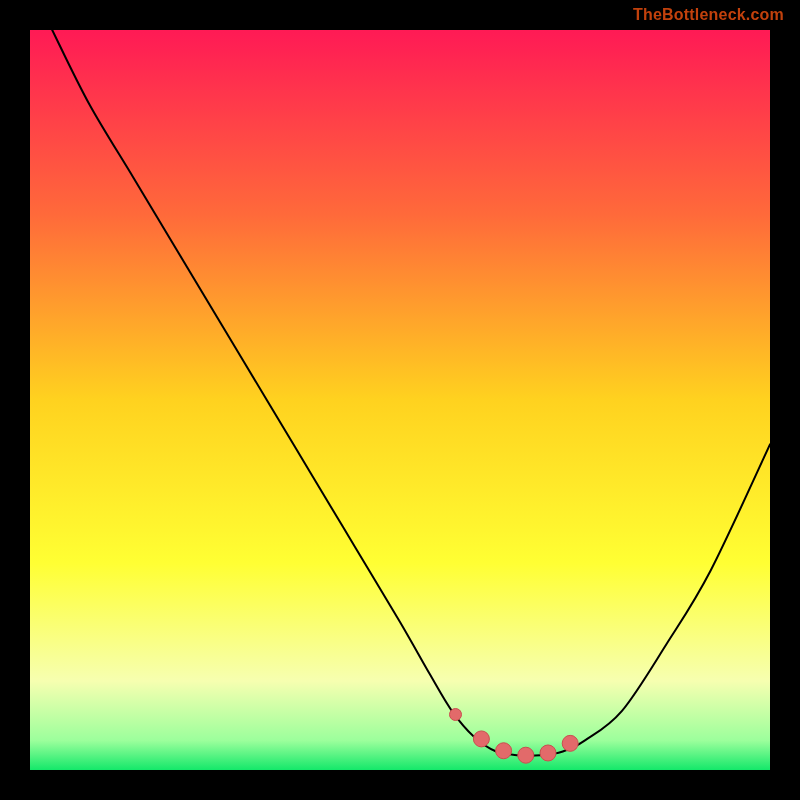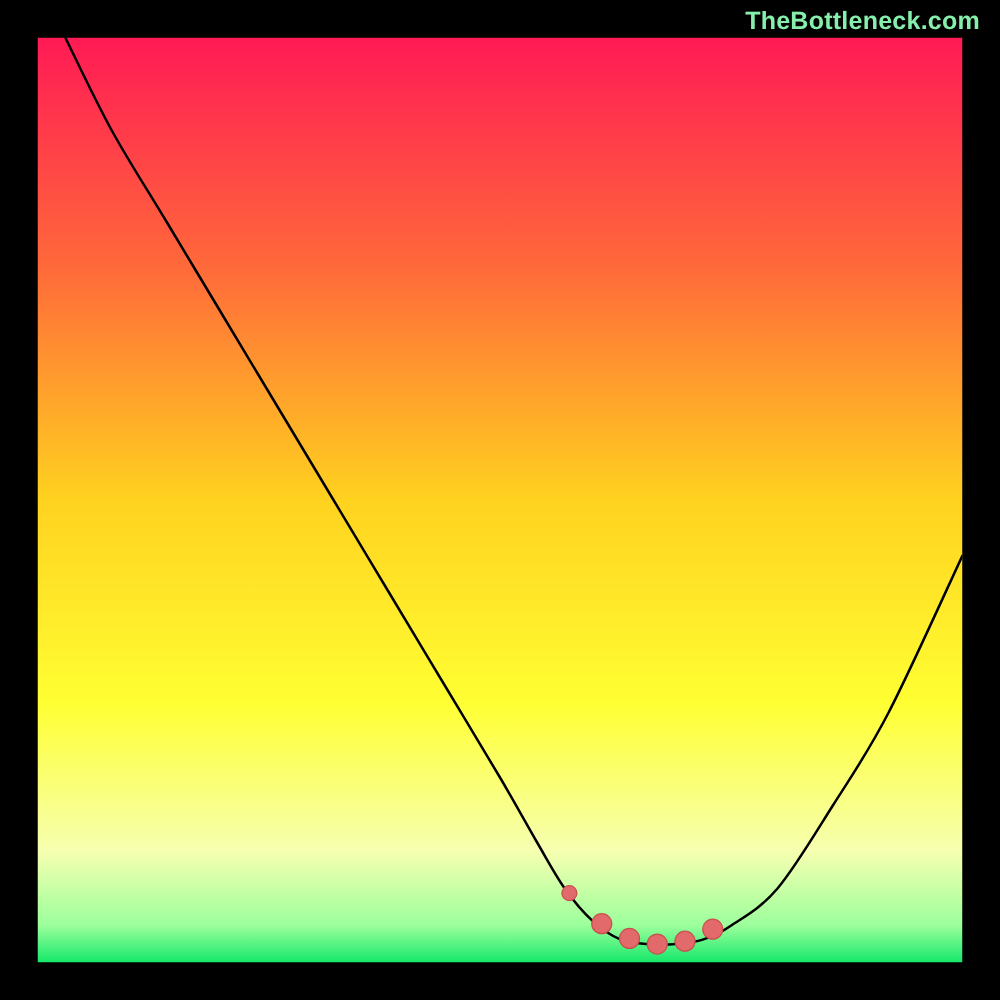--- a/index.html
+++ b/index.html
@@ -13,23 +13,23 @@
   .container {
     position: relative;
     width: 800px;
     height: 800px;
     background: #000;
   }
   .watermark {
     position: absolute;
     top: 6px;
     right: 16px;
-    color: #86efac;
+    color: #c2410c;
     font-family: Arial, Helvetica, sans-serif;
-    font-size: 20px;
+    font-size: 16px;
     font-weight: 600;
     letter-spacing: 0.2px;
     z-index: 50;
   }
   .plot {
     position: absolute;
     left: 30px;
     top: 30px;
     width: 740px;
     height: 740px;

